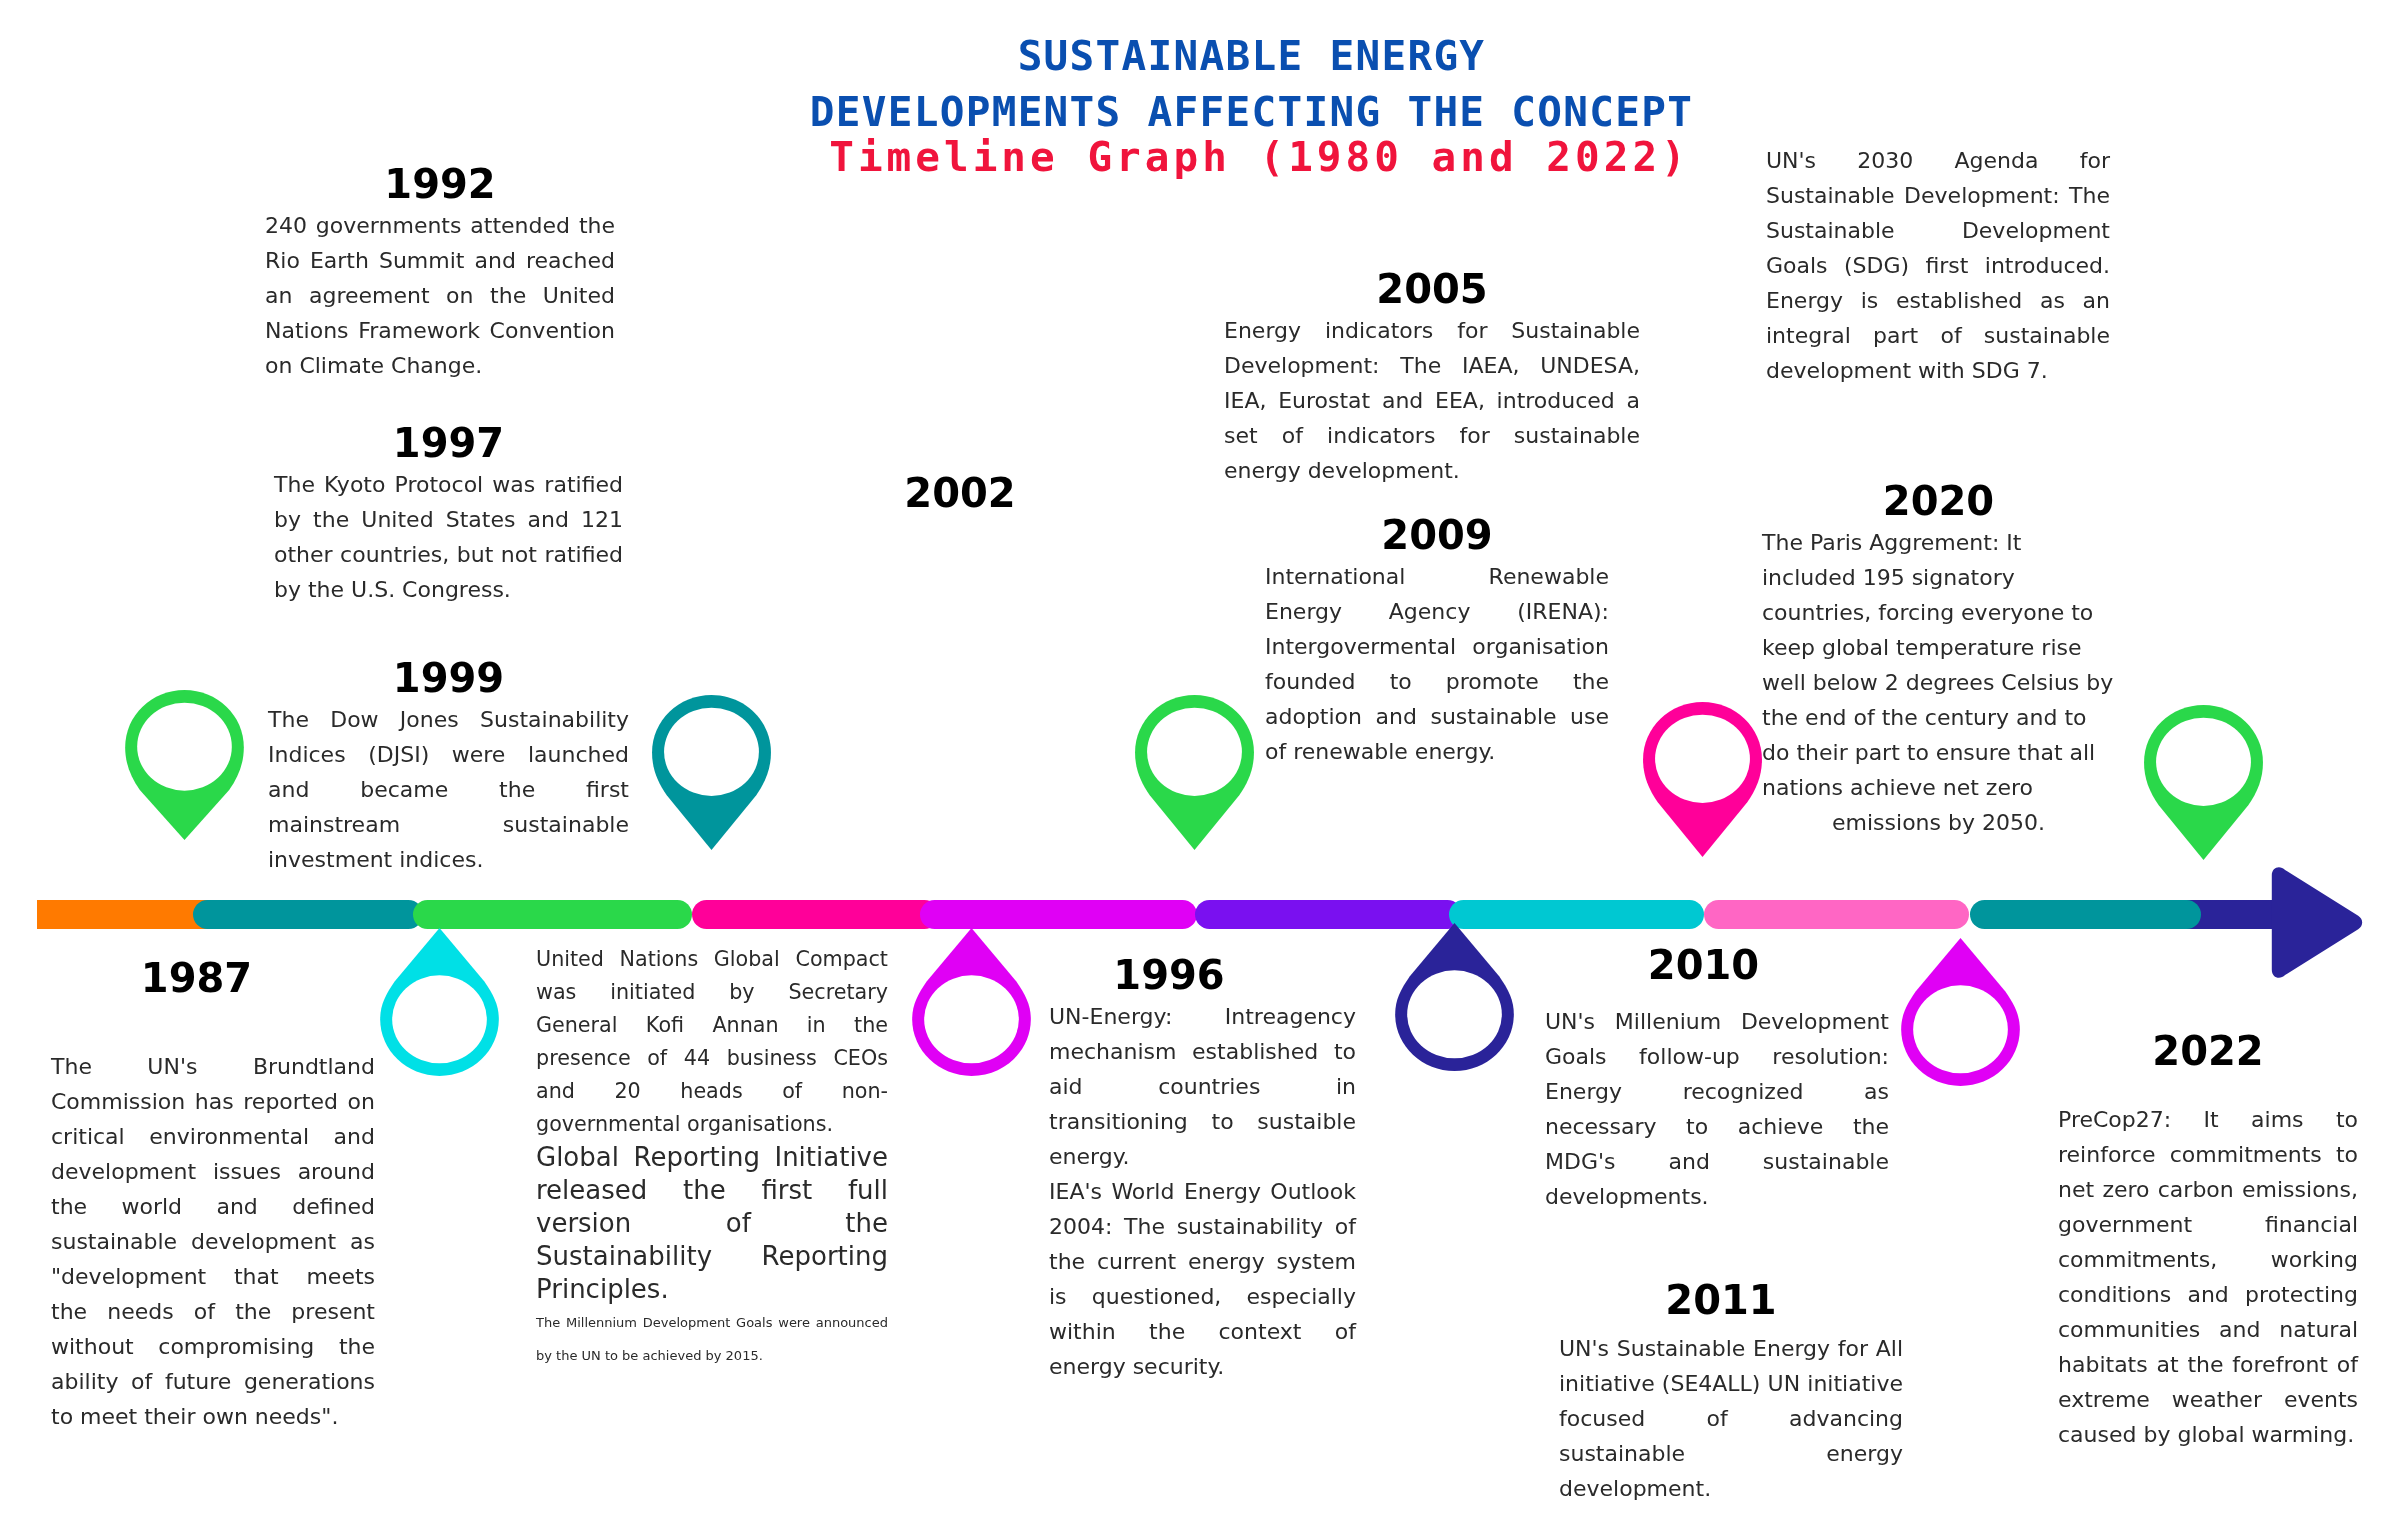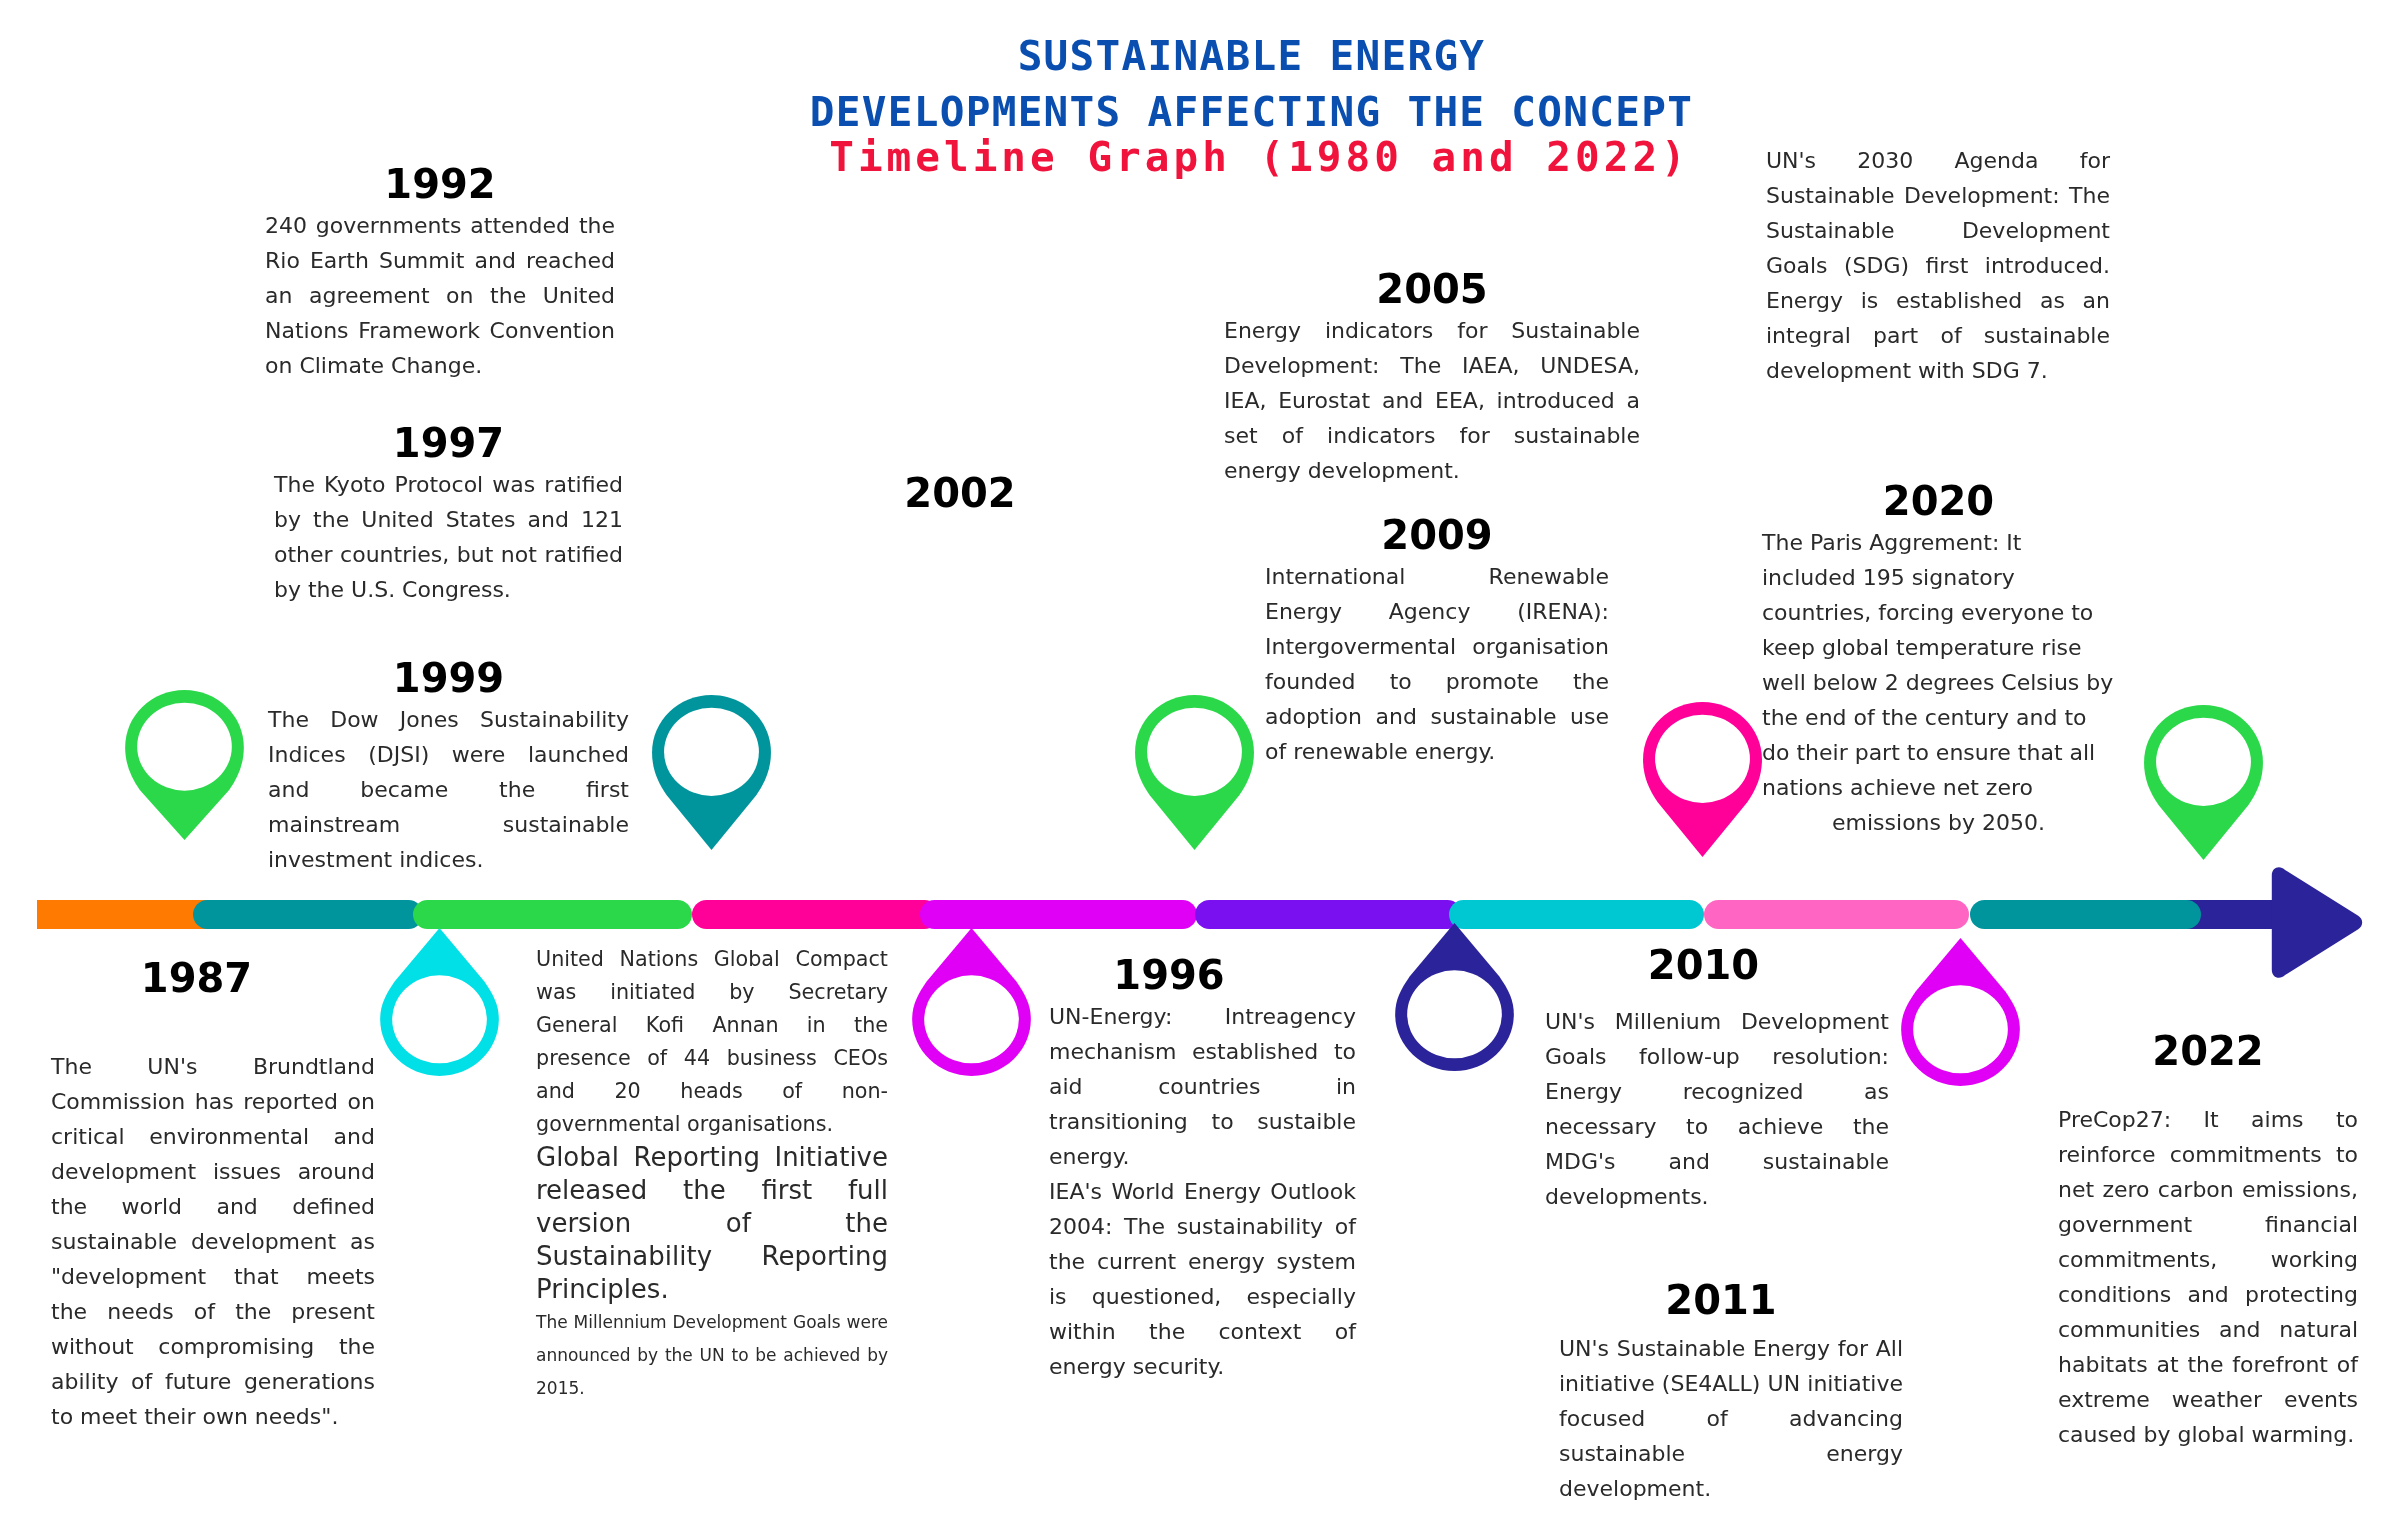--- a/index.html
+++ b/index.html
@@ -109,21 +109,21 @@
   <ellipse cx="89" cy="137" rx="71" ry="66" fill="#ffffff"></ellipse>
 </svg>
 
 <div class="event" style="left:51px; top:955px; width:324px;">
   <span class="year" style="margin-left:-33px;">1987</span>
   <span class="desc" style="margin-top:47px;">The UN's Brundtland Commission has reported on critical environmental and development issues around the world and defined sustainable development as "development that meets the needs of the present without compromising the ability of future generations to meet their own needs".</span>
 </div>
 <div class="event" style="left:536px; top:936px; width:352px;">
   <span class="desc" style="font-size:20.7px; line-height:33px; margin-top:6.7px;">United Nations Global Compact was initiated by Secretary General Kofi Annan in the presence of 44 business CEOs and 20 heads of non-governmental organisations.</span>
   <span class="desc" style="font-size:26px; line-height:33px;">Global Reporting Initiative released the first full version of the Sustainability Reporting Principles.</span>
-  <span class="desc" style="font-size:17px; line-height:33px;">The Millennium Development Goals were announced by the UN to be achieved by 2015.</span>
+  <span class="desc" style="font-size:13px; line-height:33px;">The Millennium Development Goals were announced by the UN to be achieved by 2015.</span>
 </div>
 <div class="event" style="left:1049px; top:952px; width:307px;">
   <span class="year" style="margin-left:-67px;">1996</span>
   <span class="desc">UN-Energy: Intreagency mechanism established to aid countries in transitioning to sustaible energy.</span>
   <span class="desc">IEA's World Energy Outlook 2004: The sustainability of the current energy system is questioned, especially within the context of energy security.</span>
 </div>
 <div class="event" style="left:1545px; top:942px; width:344px;">
   <span class="year" style="margin-left:-27px;">2010</span>
   <span class="desc" style="margin-top:15px;">UN's Millenium Development Goals follow-up resolution: Energy recognized as necessary to achieve the MDG's and sustainable developments.</span>
 </div>

